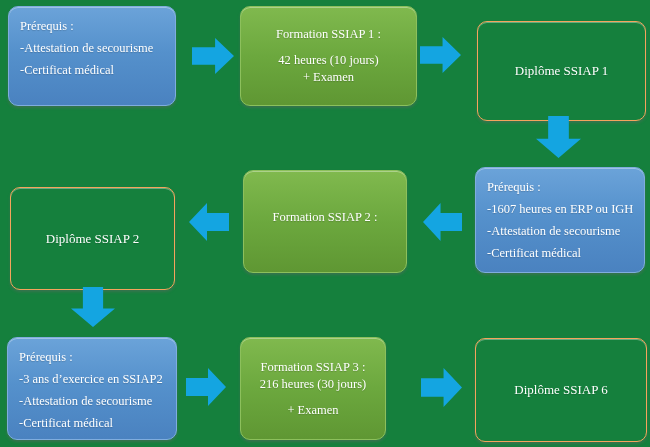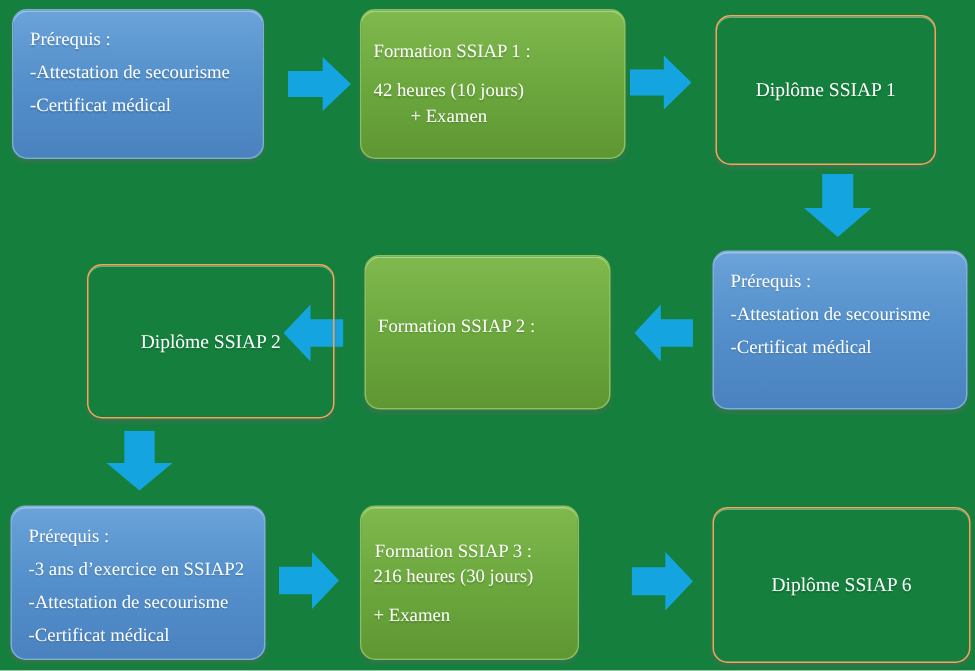--- a/index.html
+++ b/index.html
@@ -15,21 +15,21 @@
   }
   .node.blue{
     background:linear-gradient(180deg,#6ba3d9 0%,#5591cc 45%,#4a82c0 100%);
     border:1px solid #7fadde;
     padding:8px 11px;font-size:12.5px;text-align:left;
   }
   .blue .bline{line-height:22px;white-space:nowrap;}
   .node.green{
     background:linear-gradient(180deg,#80b94e 0%,#6ca83e 50%,#5f9733 100%);
     border:1px solid #8cc05c;
-    display:flex;flex-direction:column;justify-content:center;align-items:flex-start;
+    display:flex;flex-direction:column;justify-content:center;align-items:center;
     text-align:center;font-size:12.5px;padding:6px 8px;
   }
   .green .para{white-space:pre-line;line-height:17px;margin:0;}
   .green .para.first{margin-bottom:9px;}
   .node.orange{
     background:linear-gradient(180deg,#f4993f 0%,#ee competed832a 55%,#e66d0e 100%);
     border:1px solid #f5a45c;
     display:flex;align-items:center;justify-content:center;
     text-align:center;font-size:13px;
   }
@@ -52,41 +52,42 @@
   <div class="arrow right" style="left:192px;top:38px;width:42px;height:36px;"></div>
 
   <div class="node green" style="left:240px;top:6px;width:177px;height:100px;">
     <p class="para first">Formation SSIAP 1 :</p>
     <p class="para">42 heures (10 jours)
 + Examen</p>
   </div>
 
   <div class="arrow right" style="left:420px;top:37px;width:41px;height:36px;"></div>
 
-  <div class="node orange" style="left:477px;top:10px;width:147px;height:100px;">
+  <div class="node orange" style="left:477px;top:21px;width:169px;height:100px;">
     <span>Diplôme SSIAP 1</span>
   </div>
 
   <div class="arrow down" style="left:536px;top:116px;width:45px;height:42px;"></div>
 
   <div class="node blue" style="left:475px;top:167px;width:170px;height:106px;">
     <div class="bline">Prérequis :</div>
+    <div class="bline">-1607 heures en ERP ou IGH</div>
     <div class="bline">-Attestation de secourisme</div>
     <div class="bline">-Certificat médical</div>
   </div>
 
   <div class="arrow left" style="left:423px;top:203px;width:39px;height:38px;"></div>
 
   <div class="node green" style="left:243px;top:170px;width:164px;height:103px;gap:42px;">
     <p class="para first">Formation SSIAP 2 :</p>
   </div>
 
   <div class="arrow left" style="left:189px;top:203px;width:40px;height:38px;"></div>
 
-  <div class="node orange" style="left:10px;top:176px;width:165px;height:103px;margin-left:48px;">
+  <div class="node orange" style="left:10px;top:187px;width:165px;height:103px;">
     <span>Diplôme SSIAP 2</span>
   </div>
 
   <div class="arrow down" style="left:71px;top:287px;width:44px;height:40px;"></div>
 
   <div class="node blue" style="left:7px;top:337px;width:170px;height:103px;">
     <div class="bline">Prérequis :</div>
     <div class="bline">-3 ans d’exercice en SSIAP2</div>
     <div class="bline">-Attestation de secourisme</div>
     <div class="bline">-Certificat médical</div>

